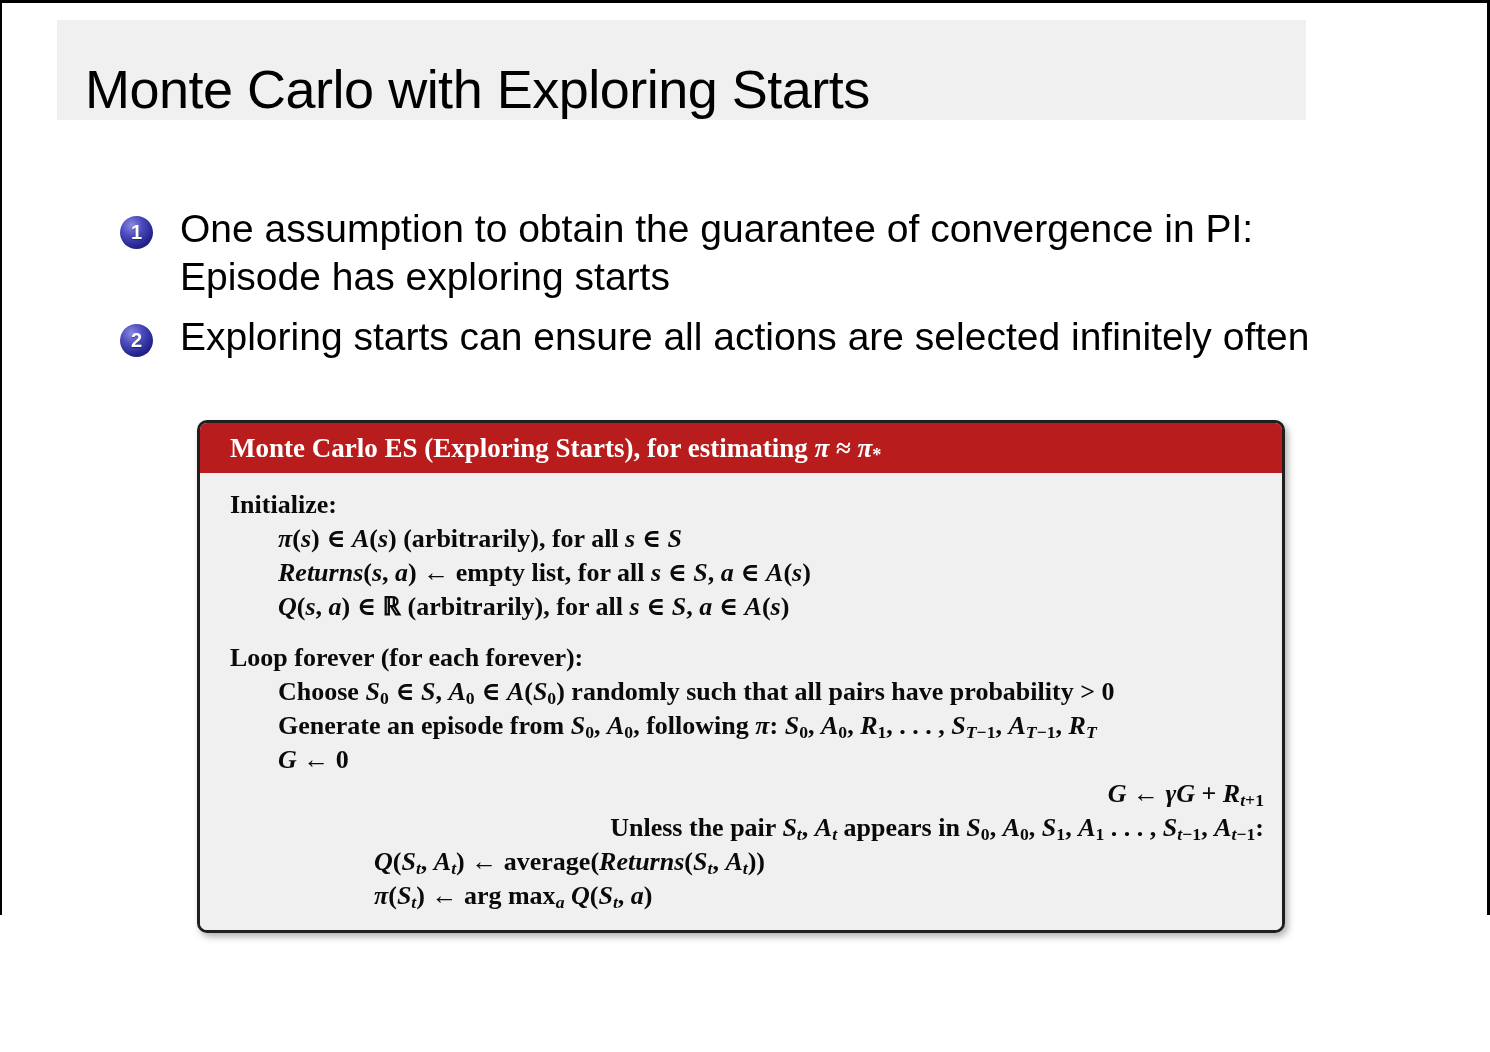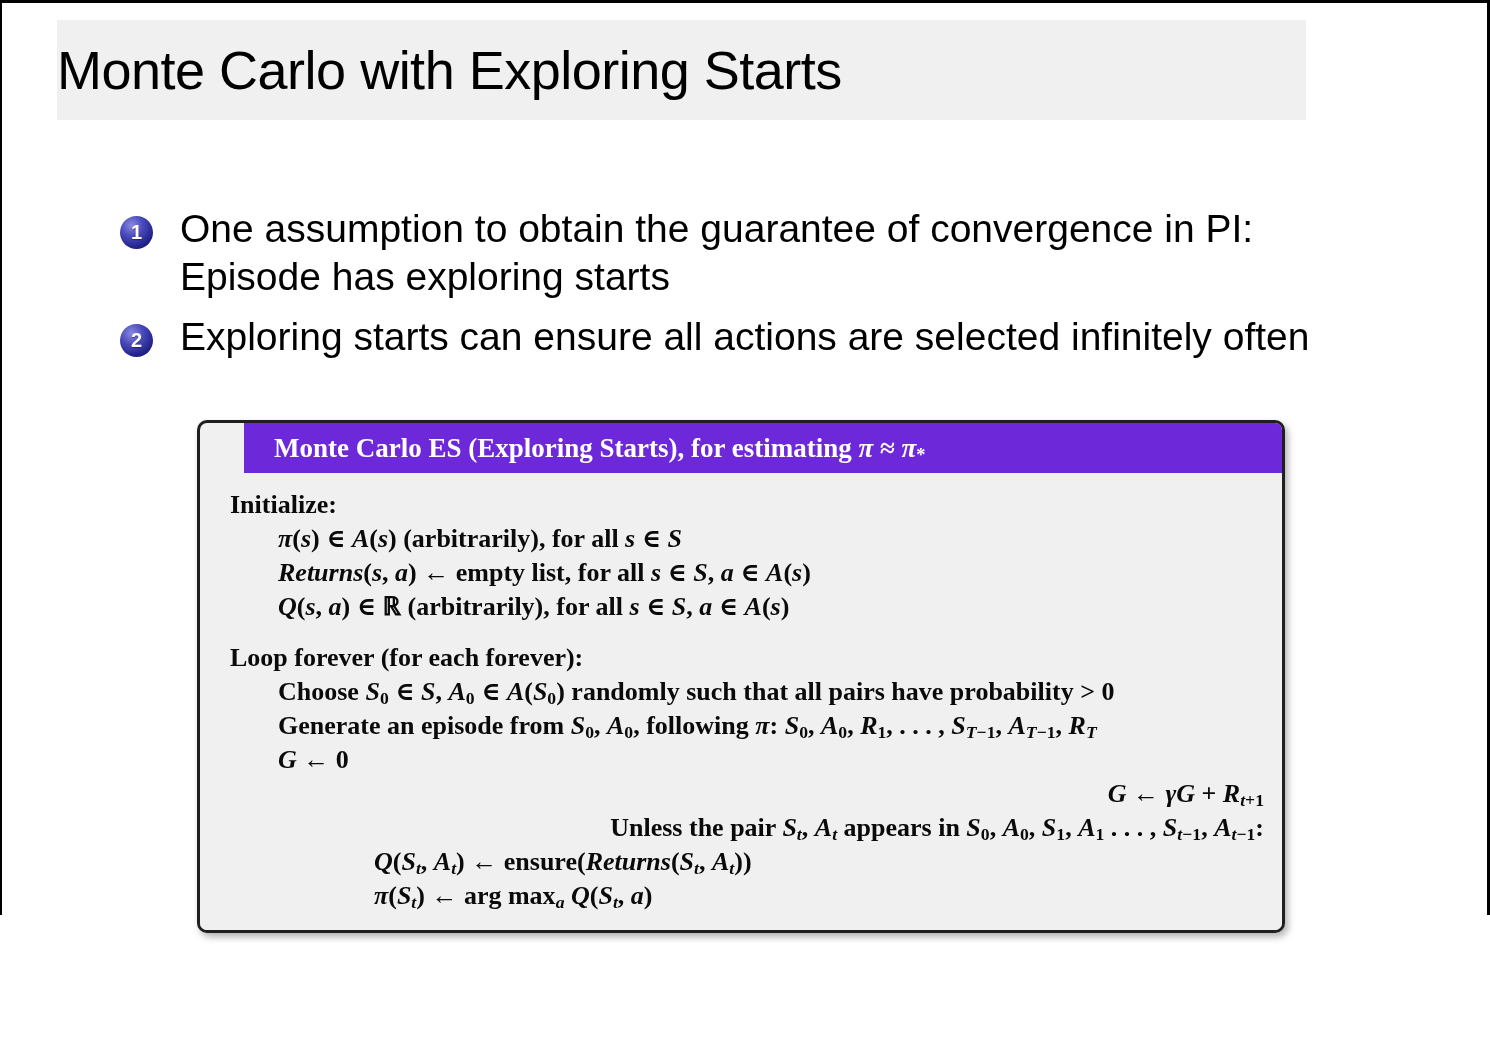--- a/index.html
+++ b/index.html
@@ -17,21 +17,22 @@
   .border-top   { position: absolute; top: 0; left: 0; width: 100%; height: 3px; background: #000; }
   .border-left  { position: absolute; top: 0; left: 0; width: 2px; height: 915px; background: #000; }
   .border-right { position: absolute; top: 0; right: 0; width: 3px; height: 915px; background: #000; }
 
   
   .banner {
     position: absolute;
     left: 57px; top: 20px;
     width: 1249px; height: 100px;
     background: #f0f0f0;
-    display: flex; align-items: center;
+    display: flex; align-items: flex-end;
+    padding-left: 28px;
   }
   .banner h1 {
     font-size: 54px;
     font-weight: normal;
     letter-spacing: -0.5px;
     color: #000;
   }
 
   
   .bullets { position: absolute; left: 120px; top: 205px; width: 1310px; }
@@ -60,30 +61,29 @@
     position: absolute;
     left: 197px; top: 420px;
     width: 1088px;
     border: 3px solid #1f1f1f;
     border-radius: 10px;
     overflow: hidden;
     box-shadow: 3px 4px 7px rgba(0,0,0,0.30);
     background: #f0f0f0;
   }
   .algo-header {
-    background: #6d28d9;
+    background: #b91c1c;
     color: #ffffff;
     height: 50px;
     line-height: 50px;
     padding-left: 30px;
     font-family: "Liberation Serif", "DejaVu Serif", serif;
     font-weight: bold;
     font-size: 27px;
     white-space: nowrap;
-    margin-left: 44px;
   }
   .algo-body {
     background: #f0f0f0;
     padding: 15px 18px 17px 30px;
     font-family: "Liberation Serif", "DejaVu Serif", serif;
     font-size: 26px;
     line-height: 34px;
     color: #0a0a0a;
     font-weight: bold;
   }
@@ -125,17 +125,17 @@
         <div class="algo-line ind-0"><span>Initialize:</span></div>
         <div class="algo-line ind-1"><span class="it">π</span><span>(</span><span class="it">s</span><span>) ∈ </span><span class="it">A</span><span>(</span><span class="it">s</span><span>) (arbitrarily), for all </span><span class="it">s</span><span> ∈ </span><span class="it">S</span></div>
         <div class="algo-line ind-1"><span class="it">Returns</span><span>(</span><span class="it">s</span><span>, </span><span class="it">a</span><span>) ← empty list, for all </span><span class="it">s</span><span> ∈ </span><span class="it">S</span><span>, </span><span class="it">a</span><span> ∈ </span><span class="it">A</span><span>(</span><span class="it">s</span><span>)</span></div>
         <div class="algo-line ind-1"><span class="it">Q</span><span>(</span><span class="it">s</span><span>, </span><span class="it">a</span><span>) ∈ ℝ (arbitrarily), for all </span><span class="it">s</span><span> ∈ </span><span class="it">S</span><span>, </span><span class="it">a</span><span> ∈ </span><span class="it">A</span><span>(</span><span class="it">s</span><span>)</span></div>
         <div class="algo-line ind-0 gap"><span>Loop forever (for each forever):</span></div>
         <div class="algo-line ind-1"><span>Choose </span><span class="it">S</span><sub>0</sub><span> ∈ </span><span class="it">S</span><span>, </span><span class="it">A</span><sub>0</sub><span> ∈ </span><span class="it">A</span><span>(</span><span class="it">S</span><sub>0</sub><span>) randomly such that all pairs have probability &gt; 0</span></div>
         <div class="algo-line ind-1"><span>Generate an episode from </span><span class="it">S</span><sub>0</sub><span>, </span><span class="it">A</span><sub>0</sub><span>, following </span><span class="it">π</span><span>: </span><span class="it">S</span><sub>0</sub><span>, </span><span class="it">A</span><sub>0</sub><span>, </span><span class="it">R</span><sub>1</sub><span>, . . . , </span><span class="it">S</span><sub class="it">T</sub><sub>−1</sub><span>, </span><span class="it">A</span><sub class="it">T</sub><sub>−1</sub><span>, </span><span class="it">R</span><sub class="it">T</sub></div>
         <div class="algo-line ind-1"><span class="it">G</span><span> ← 0</span></div>
         <div class="algo-line ind-2"><span class="it">G</span><span> ← </span><span class="it">γG</span><span> + </span><span class="it">R</span><sub class="it">t</sub><sub>+1</sub></div>
         <div class="algo-line ind-2"><span>Unless the pair </span><span class="it">S</span><sub class="it">t</sub><span>, </span><span class="it">A</span><sub class="it">t</sub><span> appears in </span><span class="it">S</span><sub>0</sub><span>, </span><span class="it">A</span><sub>0</sub><span>, </span><span class="it">S</span><sub>1</sub><span>, </span><span class="it">A</span><sub>1</sub><span> . . . , </span><span class="it">S</span><sub class="it">t</sub><sub>−1</sub><span>, </span><span class="it">A</span><sub class="it">t</sub><sub>−1</sub><span>:</span></div>
-        <div class="algo-line ind-3"><span class="it">Q</span><span>(</span><span class="it">S</span><sub class="it">t</sub><span>, </span><span class="it">A</span><sub class="it">t</sub><span>) ← ensure(</span><span class="it">Returns</span><span>(</span><span class="it">S</span><sub class="it">t</sub><span>, </span><span class="it">A</span><sub class="it">t</sub><span>))</span></div>
+        <div class="algo-line ind-3"><span class="it">Q</span><span>(</span><span class="it">S</span><sub class="it">t</sub><span>, </span><span class="it">A</span><sub class="it">t</sub><span>) ← average(</span><span class="it">Returns</span><span>(</span><span class="it">S</span><sub class="it">t</sub><span>, </span><span class="it">A</span><sub class="it">t</sub><span>))</span></div>
         <div class="algo-line ind-3"><span class="it">π</span><span>(</span><span class="it">S</span><sub class="it">t</sub><span>) ← arg max</span><sub class="it">a</sub><span> </span><span class="it">Q</span><span>(</span><span class="it">S</span><sub class="it">t</sub><span>, </span><span class="it">a</span><span>)</span></div>
       </div>
   </div>
 </div>
 
 </body></html>

